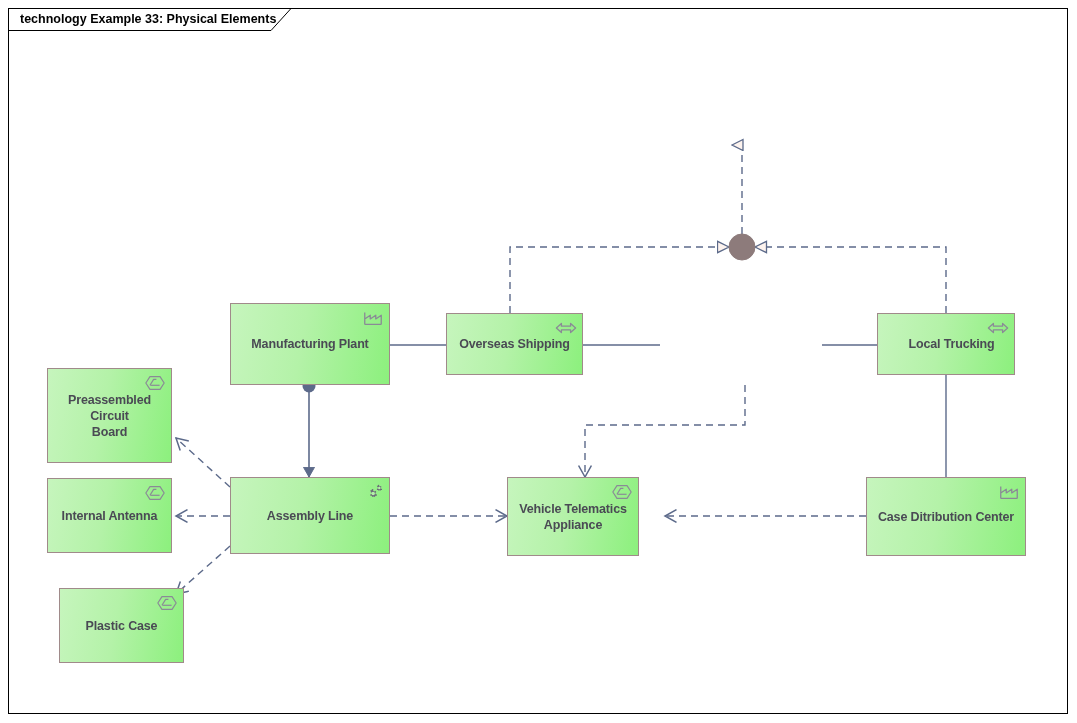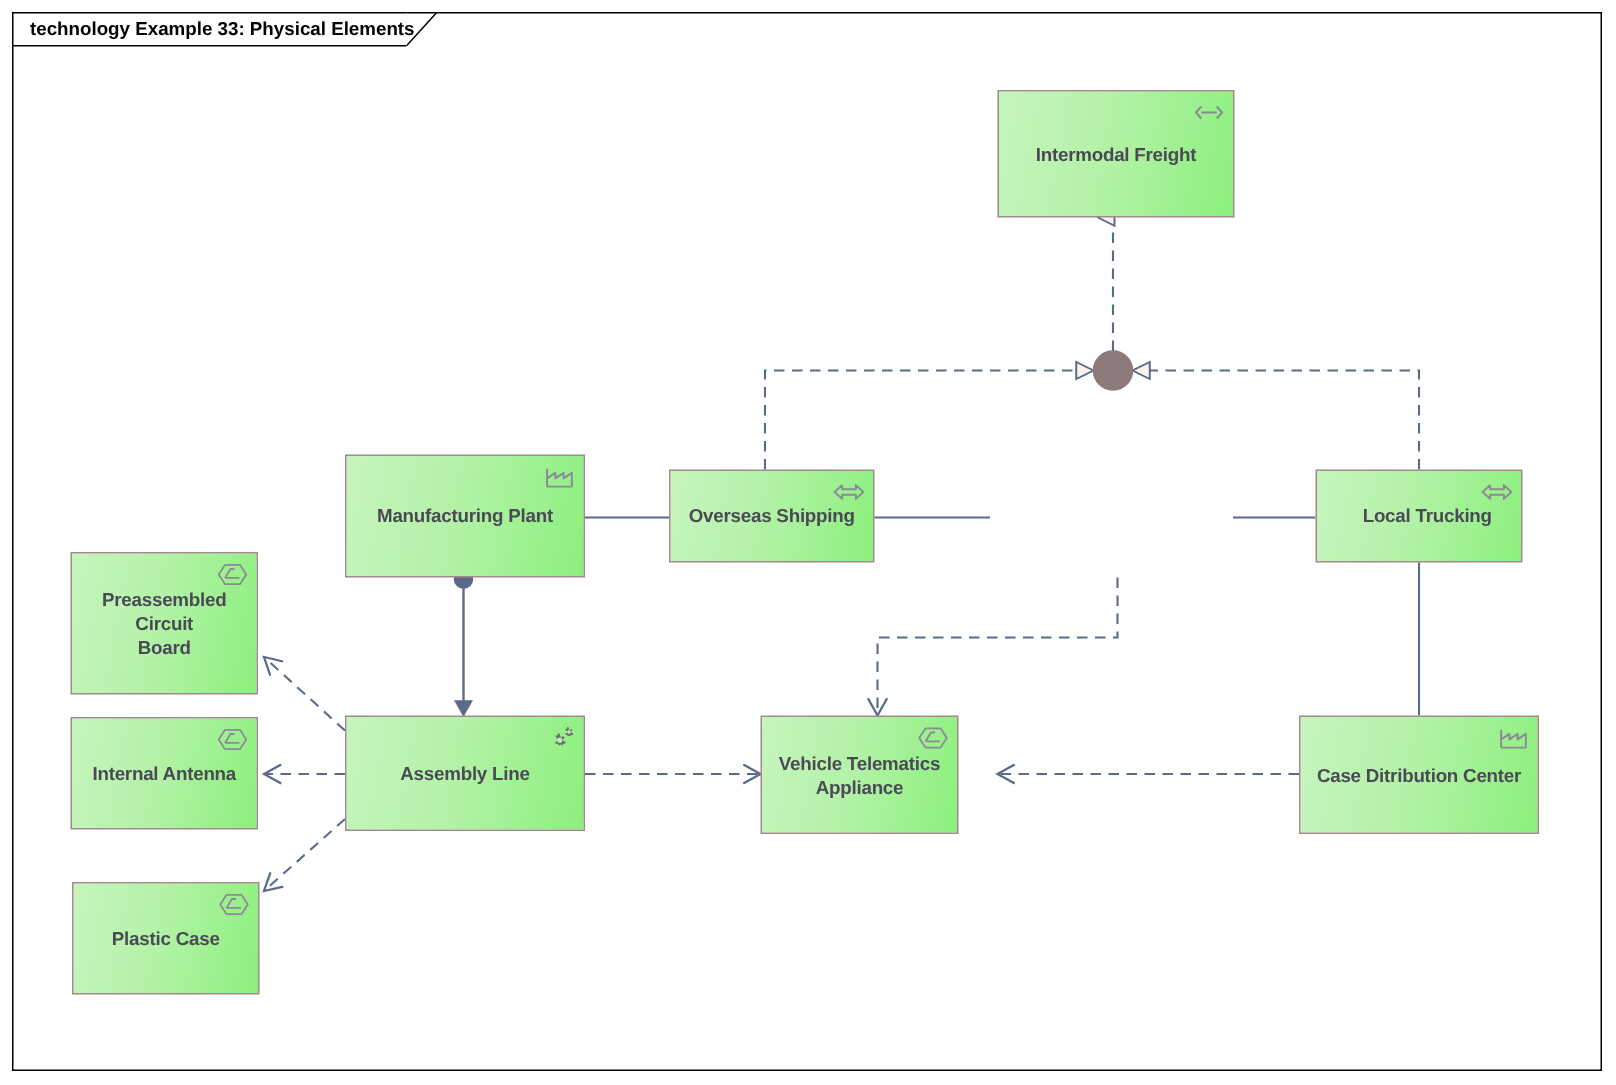--- a/index.html
+++ b/index.html
@@ -194,30 +194,20 @@
   </svg>
 
   <div class="title-tab">
     <div class="title-tab-body"></div>
     <div class="title-tab-label">technology Example 33: Physical Elements</div>
     <svg class="title-tab-slant" viewBox="0 0 22 23" xmlns="http://www.w3.org/2000/svg">
       <path d="M0,22.5 L20,0.5" fill="none" stroke="#000000" stroke-width="1"></path>
     </svg>
   </div>
 
-  <div class="node" style="left:665px; top:60px; width:158px; height:85px;">
-    <span class="node-label">Intermodal Freight</span>
-    <svg class="node-icon" viewBox="0 0 24 20" xmlns="http://www.w3.org/2000/svg">
-      <g fill="none" stroke="#8a8a96" stroke-width="1.5" stroke-linecap="round" stroke-linejoin="round">
-        <path d="M6,6 L2.5,10 L6,14"></path>
-        <path d="M18,6 L21.5,10 L18,14"></path>
-        <line x1="7" y1="10" x2="17" y2="10"></line>
-      </g>
-    </svg>
-  </div>
 
   <div class="node" style="left:230px; top:303px; width:160px; height:82px;">
     <span class="node-label">Manufacturing Plant</span>
     <svg class="node-icon" viewBox="0 0 24 20" xmlns="http://www.w3.org/2000/svg">
       <path d="M3,17 L3,4 M3,17 L21,17 M21,17 L21,7 L15,11 L15,7 L9,11 L9,7 L3,11" fill="none" stroke="#8a8a96" stroke-width="1.4" stroke-linejoin="round"></path>
     </svg>
   </div>
 
   <div class="node" style="left:446px; top:313px; width:137px; height:62px;">
     <span class="node-label">Overseas Shipping</span>
@@ -250,21 +240,21 @@
     <span class="node-label">Internal Antenna</span>
     <svg class="node-icon" viewBox="0 0 24 20" xmlns="http://www.w3.org/2000/svg">
       <g fill="none" stroke="#8a8a96" stroke-width="1.3" stroke-linejoin="round">
         <path d="M6.5,3 L17.5,3 L22,10 L17.5,17 L6.5,17 L2,10 Z"></path>
         <path d="M7,12.5 L17,12.5"></path>
         <path d="M6.5,12.5 L10.5,6 L13.5,6"></path>
       </g>
     </svg>
   </div>
 
-  <div class="node" style="left:48px; top:588px; width:125px; height:75px;">
+  <div class="node" style="left:59px; top:588px; width:125px; height:75px;">
     <span class="node-label">Plastic Case</span>
     <svg class="node-icon" viewBox="0 0 24 20" xmlns="http://www.w3.org/2000/svg">
       <g fill="none" stroke="#8a8a96" stroke-width="1.3" stroke-linejoin="round">
         <path d="M6.5,3 L17.5,3 L22,10 L17.5,17 L6.5,17 L2,10 Z"></path>
         <path d="M7,12.5 L17,12.5"></path>
         <path d="M6.5,12.5 L10.5,6 L13.5,6"></path>
       </g>
     </svg>
   </div>
 

